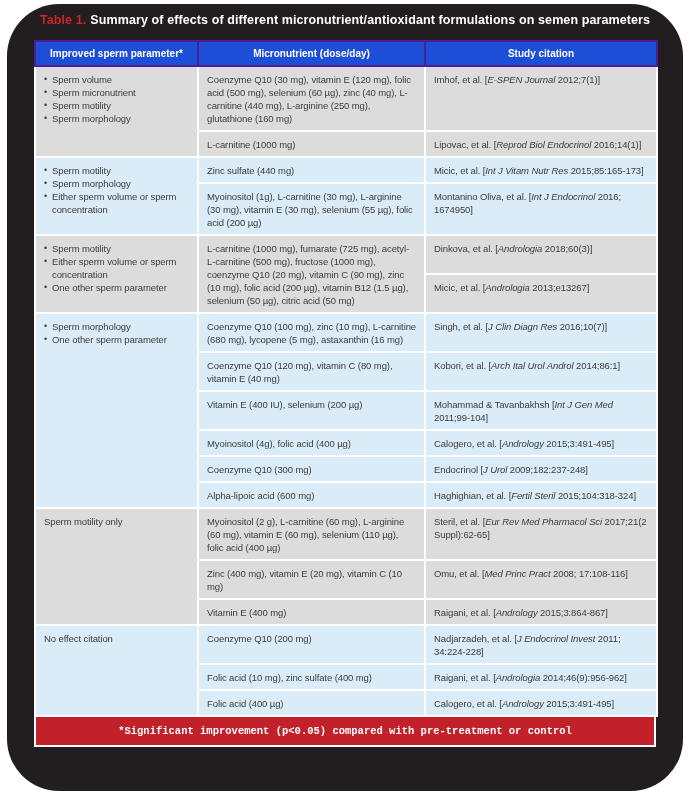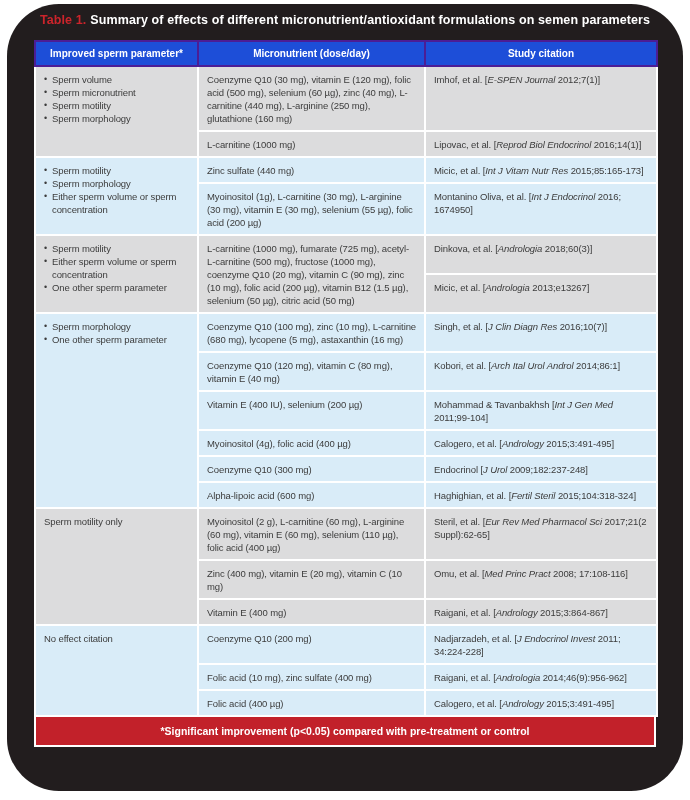--- a/index.html
+++ b/index.html
@@ -29,21 +29,21 @@
     letter-spacing:-0.1px; word-wrap:break-word;
   }
   tr.gray td { background:#dcdcdd; }
   tr.blue td { background:#d9ecf8; }
   .pline { display:flex; }
   .bullet { flex:none; width:8px; font-size:9px; }
   .ptext { flex:1; }
   .cite i { font-style:italic;margin-top:12px; }
   .footnote {
     background:#c2212a; color:#ffffff; font-weight:bold; text-align:center;
-    font-size:10.5px; padding:8px 4px; border:2px solid #ffffff; border-top:none;
+    font-size:10.5px; padding:8px 4px; border:2px solid #ffffff; border-top:none;font-family:Liberation Mono, monospace;
   }
 </style>
 </head>
 <body>
 
 <div class="page">
   <div class="frame"></div>
 
   <div class="title">
     <span class="t-label">Table 1.</span><span>Summary of effects of different micronutrient/antioxidant formulations on semen parameters</span>

